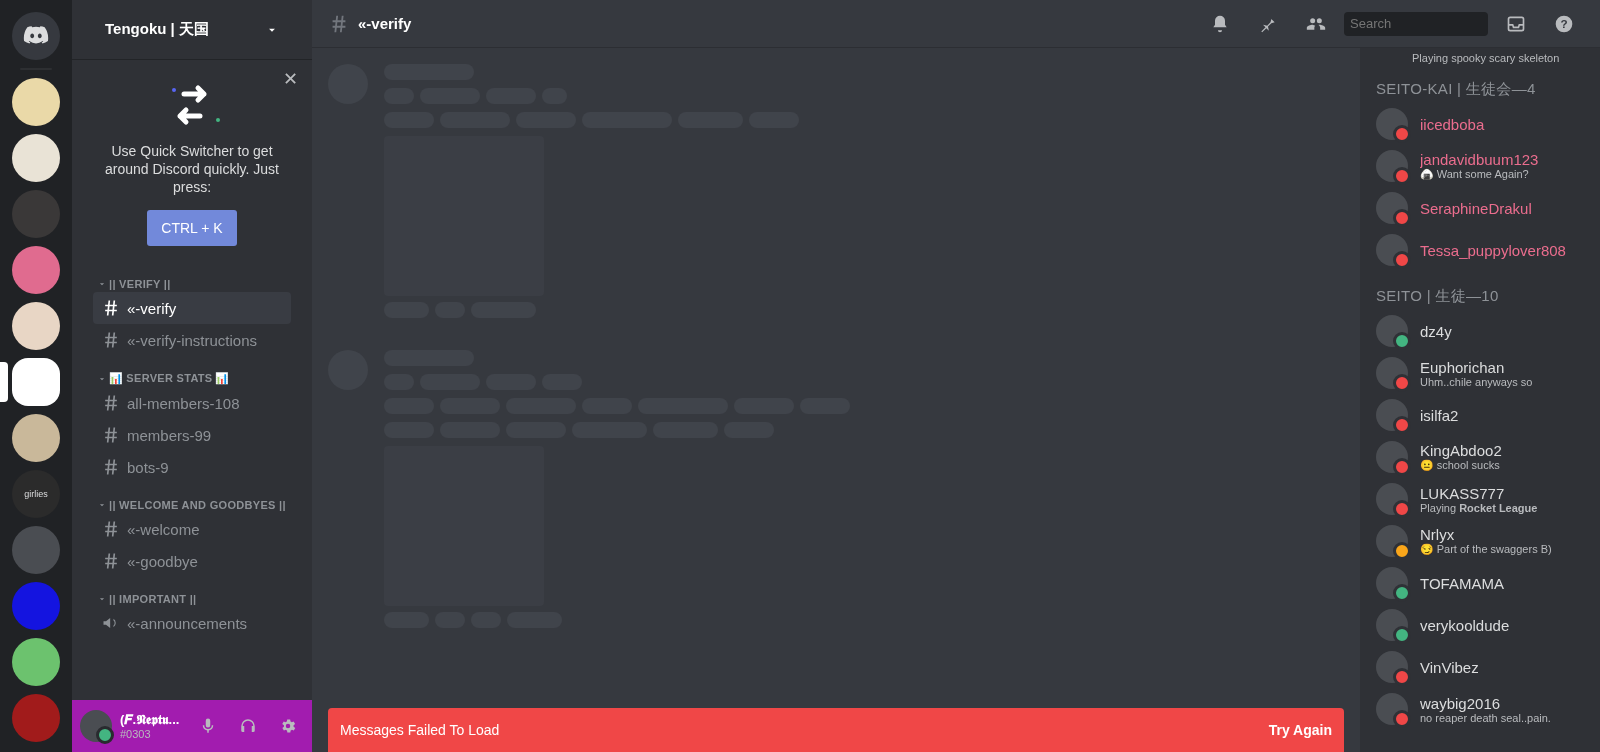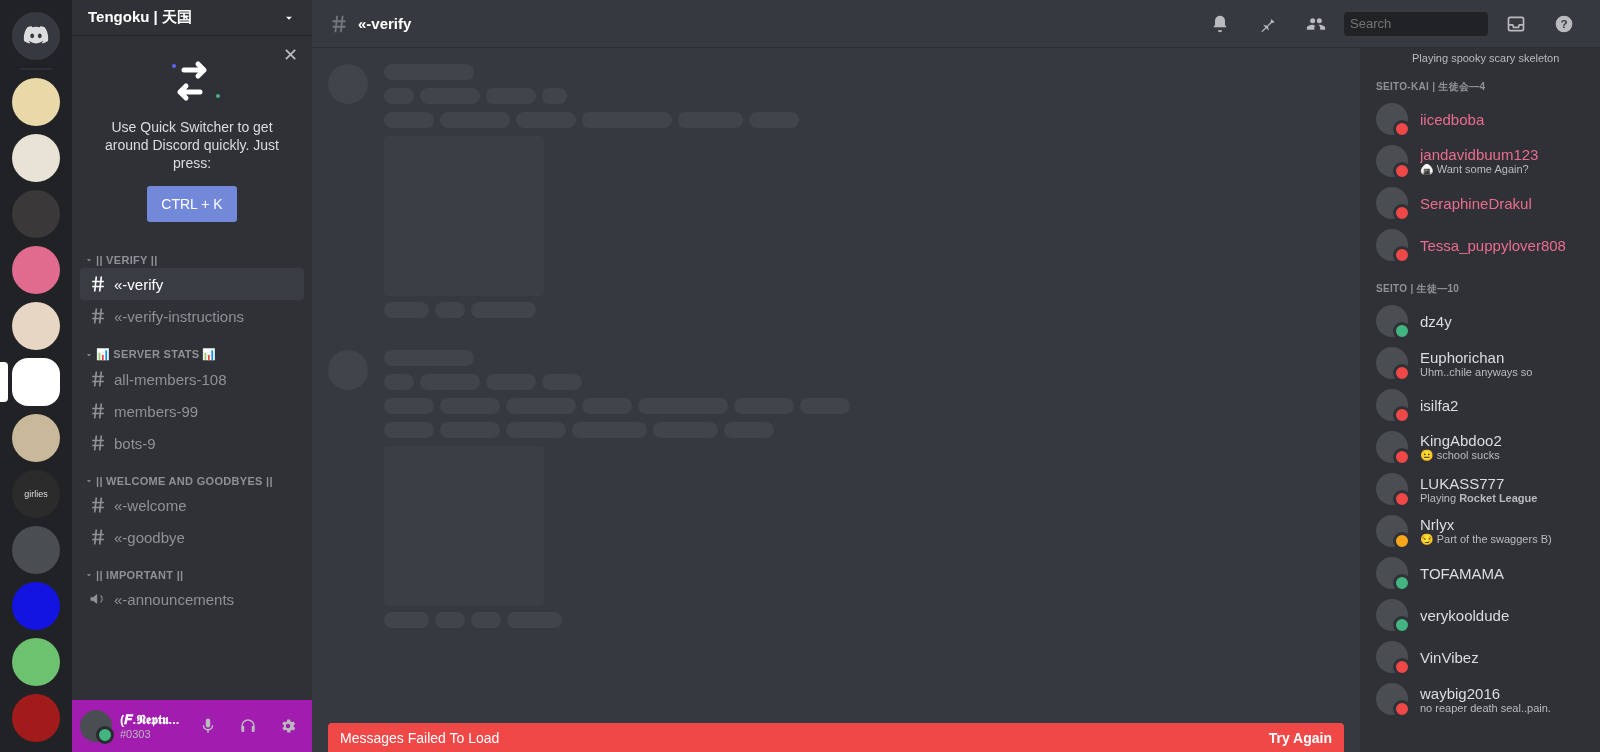--- a/index.html
+++ b/index.html
@@ -8,27 +8,27 @@
 
 .rail{width:72px;background:#202225;display:flex;flex-direction:column;align-items:center;padding-top:12px;gap:8px;overflow:hidden}
 .rail .srv{width:48px;height:48px;border-radius:50%;background:#36393f;cursor:pointer;position:relative;flex:0 0 48px}
 .rail .srv.selected{border-radius:16px}
 .rail .srv.selected::before{content:"";position:absolute;left:-12px;top:4px;width:8px;height:40px;background:#fff;border-radius:0 4px 4px 0}
 .rail .home{display:flex;align-items:center;justify-content:center;color:#dcddde}
 .rail .sep{width:32px;height:2px;background:#2d2f32;border-radius:1px;flex:0 0 2px}
 .rail .label{font-size:9px;color:#dcddde;text-align:center;line-height:48px}
 
 .channels{width:240px;background:#2f3136;display:flex;flex-direction:column}
-.chead{height:36px;border-bottom:1px solid #222427;display:flex;align-items:center;padding:0 16px;justify-content:space-between;cursor:pointer}
+.chead{height:60px;border-bottom:1px solid #222427;display:flex;align-items:center;padding:0 33px;justify-content:space-between;cursor:pointer}
 .chead .name{font-weight:600;font-size:15px;color:#fff}
 .tip{position:relative;padding:16px;text-align:center;color:#dcddde;font-size:14px;line-height:18px}
 .tip .close{position:absolute;top:10px;right:14px;color:#b9bbbe;cursor:pointer;font-size:18px}
 .tip svg{margin:4px auto 10px;display:block}
 .tip .kbd{display:inline-block;background:#7289da;color:#fff;padding:9px 14px;border-radius:3px;margin-top:14px;font-size:14px;cursor:pointer}
-.clist{flex:1;overflow:hidden;padding:0 8px}
+.clist{flex:1;overflow:hidden;padding:0 21px}
 .cat{display:flex;align-items:center;gap:2px;color:#8e9297;font-size:11px;font-weight:600;letter-spacing:.3px;padding:16px 4px 2px;text-transform:uppercase;cursor:pointer}
 .cat svg{width:10px;height:10px}
 .ch{display:flex;align-items:center;gap:6px;height:32px;padding:0 8px;border-radius:4px;color:#8e9297;font-size:15px;cursor:pointer}
 .ch.active{background:#393c43;color:#fff}
 .ch .hash{flex:0 0 20px}
 .userbar{height:52px;background:#a21caf;display:flex;align-items:center;padding:0 8px;gap:8px}
 .userbar .ava{width:32px;height:32px;border-radius:50%;background:#4a4d52;position:relative;flex:0 0 32px}
 .userbar .ava::after{content:"";position:absolute;right:-2px;bottom:-2px;width:12px;height:12px;border-radius:50%;border:3px solid #292b2f}
 .status-online::after{background:#43b581}
 .userbar .uinfo{flex:1;min-width:0}
@@ -46,28 +46,28 @@
 .search input{flex:1;background:none;border:none;outline:none;color:#dcddde;font-size:13px}
 .body{flex:1;display:flex;min-height:0}
 .msgs{flex:1;display:flex;flex-direction:column;min-width:0}
 .scroll{flex:1;overflow:hidden;padding:16px}
 .skel{display:flex;gap:16px;margin-bottom:24px}
 .skel .sav{width:40px;height:40px;border-radius:50%;background:#40444b;flex:0 0 40px}
 .skel .rows{flex:1}
 .srow{display:flex;gap:6px;margin-bottom:8px}
 .pill{height:16px;border-radius:8px;background:#40444b}
 .blockimg{width:160px;height:160px;background:#3b3e45;border-radius:4px;margin:6px 0}
-.err{margin:0 16px 0;background:#f04747;color:#fff;height:29px;display:flex;align-items:center;justify-content:space-between;padding:0 12px;border-radius:4px 4px 0 0;font-size:14px;font-weight:500}
+.err{margin:0 16px 0;background:#f04747;color:#fff;height:44px;display:flex;align-items:center;justify-content:space-between;padding:0 12px;border-radius:4px 4px 0 0;font-size:14px;font-weight:500}
 .err .try{cursor:pointer;font-weight:600}
 .compose{margin:0 16px 24px;background:#40444b;border-radius:0 0 8px 8px;height:44px;display:flex;align-items:center;padding:0 16px;gap:14px}
 .compose input{flex:1;background:none;border:none;outline:none;color:#dcddde;font-size:15px}
 .compose .cbtn{color:#b9bbbe;cursor:pointer;display:flex}
 
 .members{width:240px;background:#2f3136;padding:8px 8px 0;overflow:hidden}
-.mgrp{color:#8e9297;font-size:10px;font-weight:700;text-transform:uppercase;padding:16px 8px 4px;letter-spacing:.3px}
+.mgrp{color:#8e9297;font-size:15px;font-weight:400;text-transform:uppercase;padding:16px 8px 4px;letter-spacing:.3px}
 .mem{display:flex;align-items:center;gap:12px;height:42px;padding:0 8px;border-radius:4px;cursor:pointer}
 .mem .mava{width:32px;height:32px;border-radius:50%;background:#4a4d52;position:relative;flex:0 0 32px}
 .mem .mava::after{content:"";position:absolute;right:-3px;bottom:-3px;width:12px;height:12px;border-radius:50%;border:3px solid #2f3136}
 .st-online::after{background:#43b581}
 .st-dnd::after{background:#f04747}
 .st-idle::after{background:#faa61a}
 .mem .mtxt{min-width:0;flex:1}
 .mem .mname{font-size:15px;font-weight:500;white-space:nowrap;overflow:hidden;text-overflow:ellipsis}
 .mem .msub{font-size:11px;color:#b9bbbe;white-space:nowrap;overflow:hidden;text-overflow:ellipsis}
 .mem .msub .game{color:#b9bbbe;font-weight:600}

